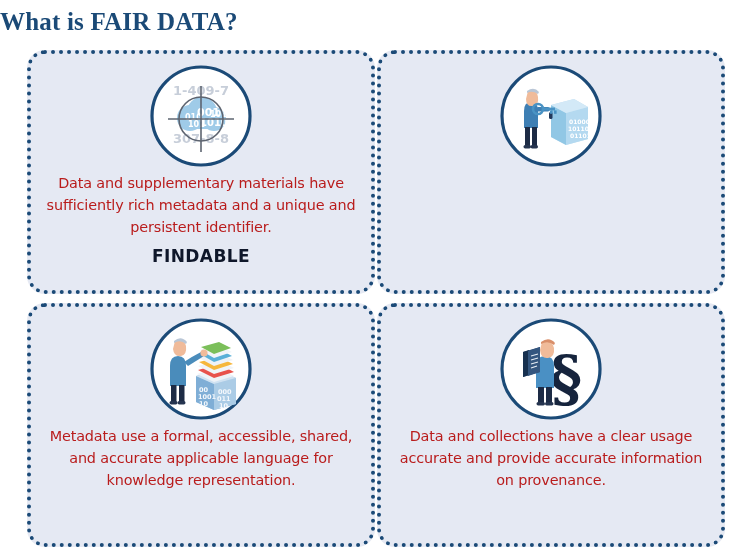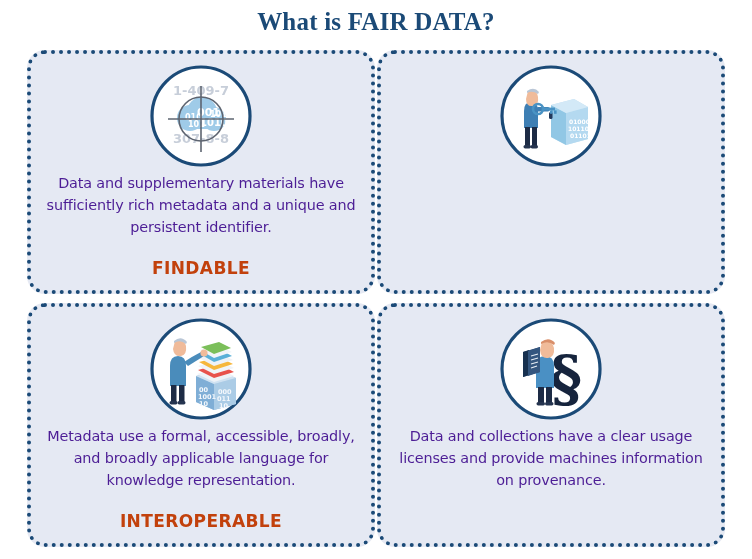--- a/index.html
+++ b/index.html
@@ -20,21 +20,21 @@
     background: #ffffff;
     box-sizing: border-box;
   }
 
   
   .title {
     position: absolute;
     top: 8px;
     left: 0;
     width: 752px;
-    text-align: center;
+    text-align: left;
     font-family: "Liberation Serif", "DejaVu Serif", serif;
     font-weight: bold;
     font-size: 25px;
     letter-spacing: 0.2px;
     color: #1b4a77;
   }
 
   
   .grid {
     position: absolute;
@@ -69,32 +69,32 @@
     display: block;
   }
   .icon-wrap svg { display: block; width: 106px; height: 106px; }
 
   
   .desc {
     margin-top: 4px;
     font-family: "DejaVu Sans", "Liberation Sans", sans-serif;
     font-size: 14.4px;
     line-height: 1.52;
-    color: #4c1d95;
+    color: #b91c1c;
     text-align: center;
     width: 100%;
     letter-spacing: -0.15px;
   }
   .label {
-    margin-top: 19px;
+    margin-top: 7px;
     font-family: "DejaVu Sans", "Liberation Sans", sans-serif;
     font-weight: bold;
     font-size: 17px;
     letter-spacing: 0.4px;
-    color: #c2410c;
+    color: #0f172a;
     text-align: center;
     width: 100%;
   }
 </style>
 </head>
 <body>
 
 <div class="poster">
 
   <div class="title">What is FAIR DATA?</div>
@@ -207,22 +207,21 @@
             <rect x="31" y="69" width="5.5" height="18" fill="#1d2b45"></rect>
             <rect x="21.5" y="85" width="8" height="3.5" rx="1.7" fill="#25344f"></rect>
             <rect x="29.5" y="85" width="8" height="3.5" rx="1.7" fill="#25344f"></rect>
             <path d="M27 25 q9-3 11 5 q1 9-5 10 q-7 1-8-7 z" fill="#f0bb9a"></path>
             <path d="M26 25 q7-6 13 1 l-1 2 q-6-5-12-1 z" fill="#b9c6d6"></path>
             <path d="M36 46 q9-6 17-10 l3 4 q-8 5-16 10 z" fill="#4a8cbb"></path>
             <circle cx="56" cy="37" r="3.6" fill="#f0bb9a"></circle>
           </g>
         </svg>
       </div>
-      <div class="desc">Metadata use a formal, accessible, broadly, and broadly applicable language for knowledge representation.</div>
-      <div class="label">INTEROPERABLE</div>
+      <div class="desc">Metadata use a formal, accessible, shared, and accurate applicable language for knowledge representation.</div>
     </div>
 
     <div class="card">
       <div class="icon-wrap">
         <svg viewBox="0 0 106 106" xmlns="http://www.w3.org/2000/svg">
           <circle cx="53" cy="53" r="49" fill="#ffffff" stroke="#1b4a77" stroke-width="3.2"></circle>
 
           <text x="68" y="84" text-anchor="middle" font-family="DejaVu Serif, serif" font-size="62" font-weight="bold" fill="#16243d">§</text>
 
           <g>
@@ -242,17 +241,17 @@
             <polygon points="30,35 42,31 42,56 30,60" fill="#34567f"></polygon>
             <g stroke="#e8eef5" stroke-width="1.1">
               <line x1="33" y1="40" x2="40" y2="38"></line>
               <line x1="33" y1="44" x2="40" y2="42"></line>
               <line x1="33" y1="48" x2="40" y2="46"></line>
               <line x1="33" y1="52" x2="39" y2="50"></line>
             </g>
           </g>
         </svg>
       </div>
-      <div class="desc">Data and collections have a clear usage licenses and provide machines information on provenance.</div>
+      <div class="desc">Data and collections have a clear usage accurate and provide accurate information on provenance.</div>
     </div>
 
   </div>
 </div>
 
 </body></html>

